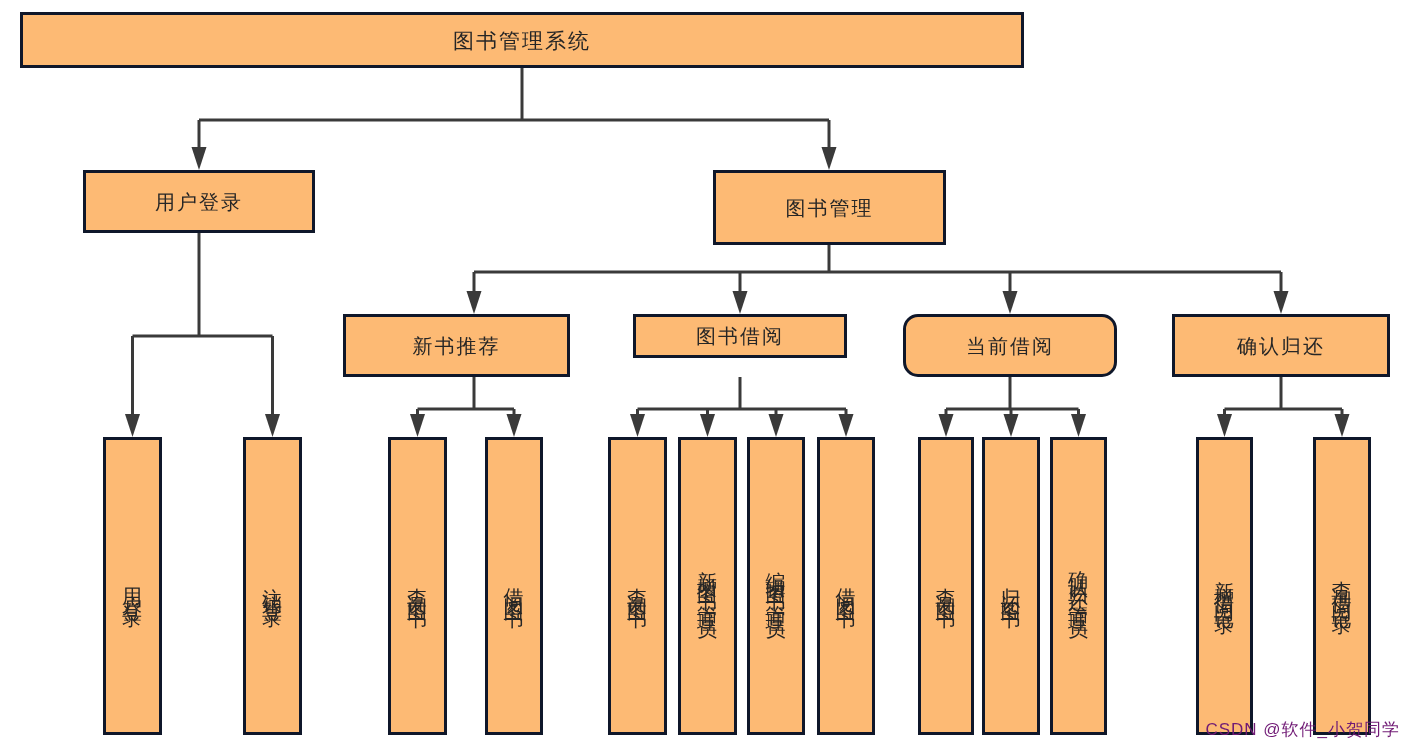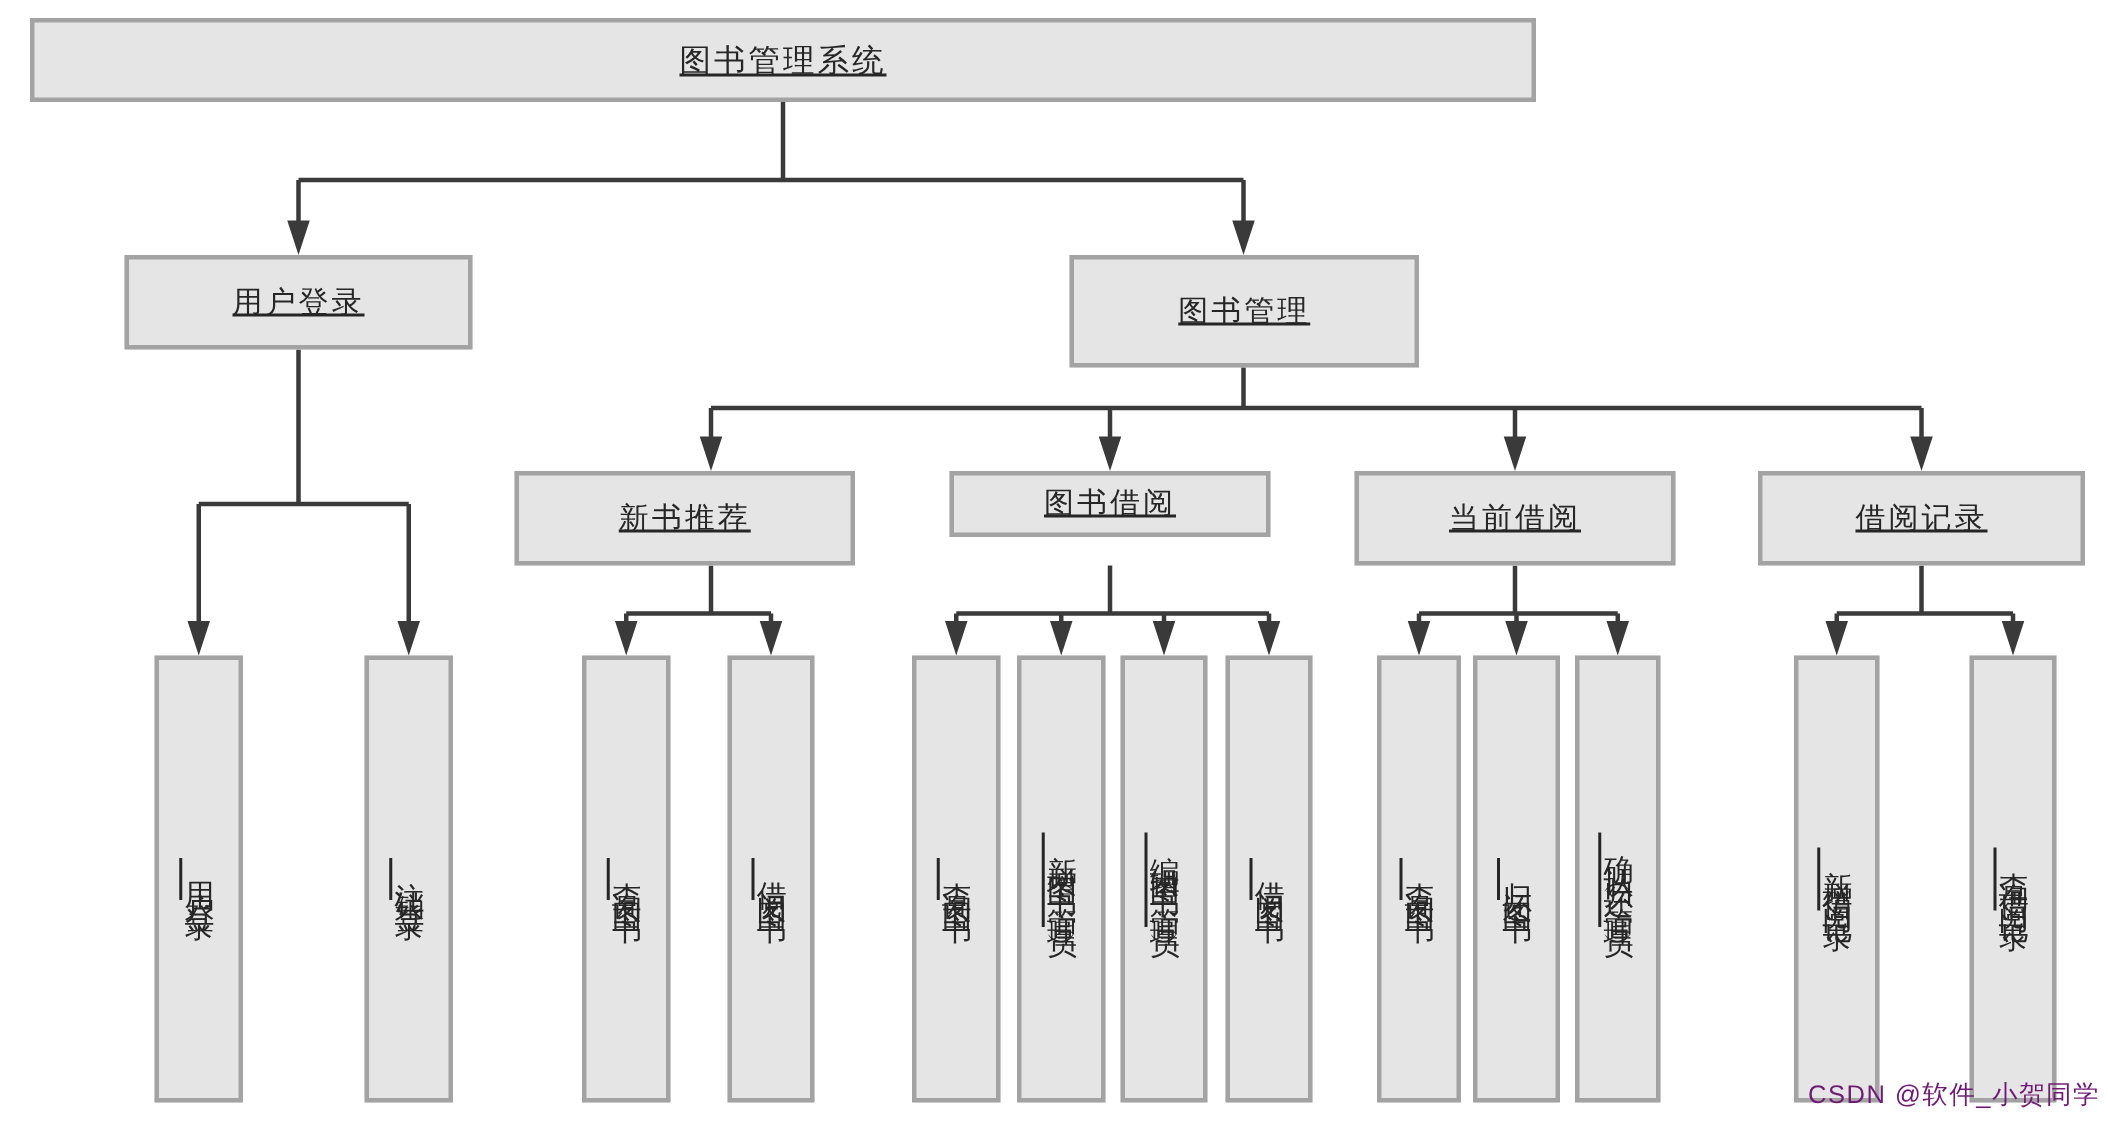--- a/index.html
+++ b/index.html
@@ -5,23 +5,23 @@
   html,body{margin:0;padding:0;}
   body{
     width:1405px;height:747px;position:relative;background:#ffffff;
     font-family:"Liberation Sans","DejaVu Sans",sans-serif;
     color:#262626;overflow:hidden;
   }
   .stage{position:absolute;inset:0;}
   svg.connectors{position:absolute;left:0;top:0;z-index:1;}
   .node{
     position:absolute;z-index:2;box-sizing:border-box;
-    background:#e5e5e5;border:3px solid #a3a3a3;
+    background:#fdba74;border:3px solid #0f172a;
     display:flex;align-items:center;justify-content:center;
-    font-size:20px;letter-spacing:2px;line-height:1;text-decoration:underline;
+    font-size:20px;letter-spacing:2px;line-height:1;
   }
   .node.root{font-size:21px;}
   .node.leaf{
     writing-mode:vertical-rl;text-orientation:upright;
     letter-spacing:7px;font-size:20px;padding:6px 0;
   }
   .watermark{
     position:absolute;z-index:3;right:5px;bottom:6px;
     font-size:17px;color:#701a75;letter-spacing:1px;
     font-family:"Liberation Sans","DejaVu Sans",sans-serif;
@@ -101,22 +101,22 @@
     </g>
   </svg>
 
   <div class="node root" style="left:20px;top:12px;width:1004px;height:56px;">图书管理系统</div>
 
   <div class="node" style="left:83px;top:170px;width:232px;height:63px;">用户登录</div>
   <div class="node" style="left:713px;top:170px;width:233px;height:75px;">图书管理</div>
 
   <div class="node" style="left:343px;top:314px;width:227px;height:63px;">新书推荐</div>
   <div class="node" style="left:633px;top:314px;width:214px;height:44px;">图书借阅</div>
-  <div class="node" style="left:903px;top:314px;width:214px;height:63px;">当前借阅</div>
-  <div class="node" style="left:1172px;top:314px;width:218px;height:63px;">借阅记录</div>
+  <div class="node" style="left:903px;top:314px;width:214px;height:63px;border-radius:15px;">当前借阅</div>
+  <div class="node" style="left:1172px;top:314px;width:218px;height:63px;">确认归还</div>
 
   <div class="node leaf" style="left:103px;top:437px;width:59px;height:298px;">用户登录</div>
   <div class="node leaf" style="left:243px;top:437px;width:59px;height:298px;">注销登录</div>
 
   <div class="node leaf" style="left:388px;top:437px;width:59px;height:298px;">查询图书</div>
   <div class="node leaf" style="left:485px;top:437px;width:58px;height:298px;">借阅图书</div>
 
   <div class="node leaf" style="left:608px;top:437px;width:59px;height:298px;">查询图书</div>
   <div class="node leaf" style="left:678px;top:437px;width:59px;height:298px;">新增图书（管理员）</div>
   <div class="node leaf" style="left:747px;top:437px;width:58px;height:298px;">编辑图书（管理员）</div>

